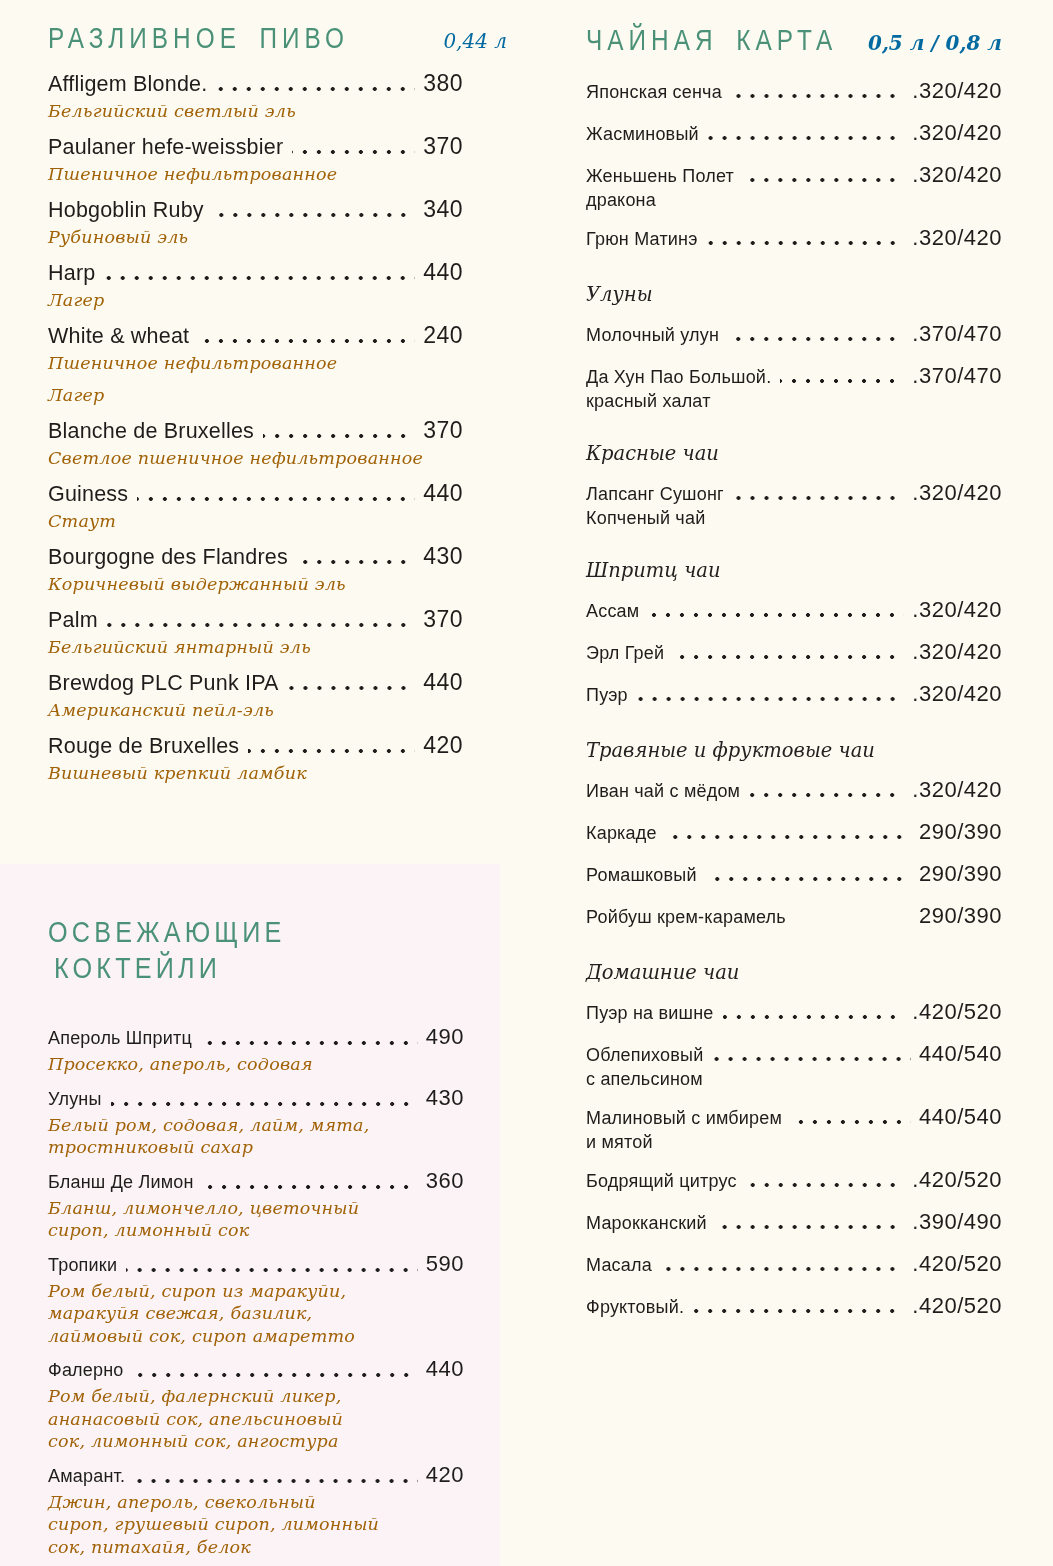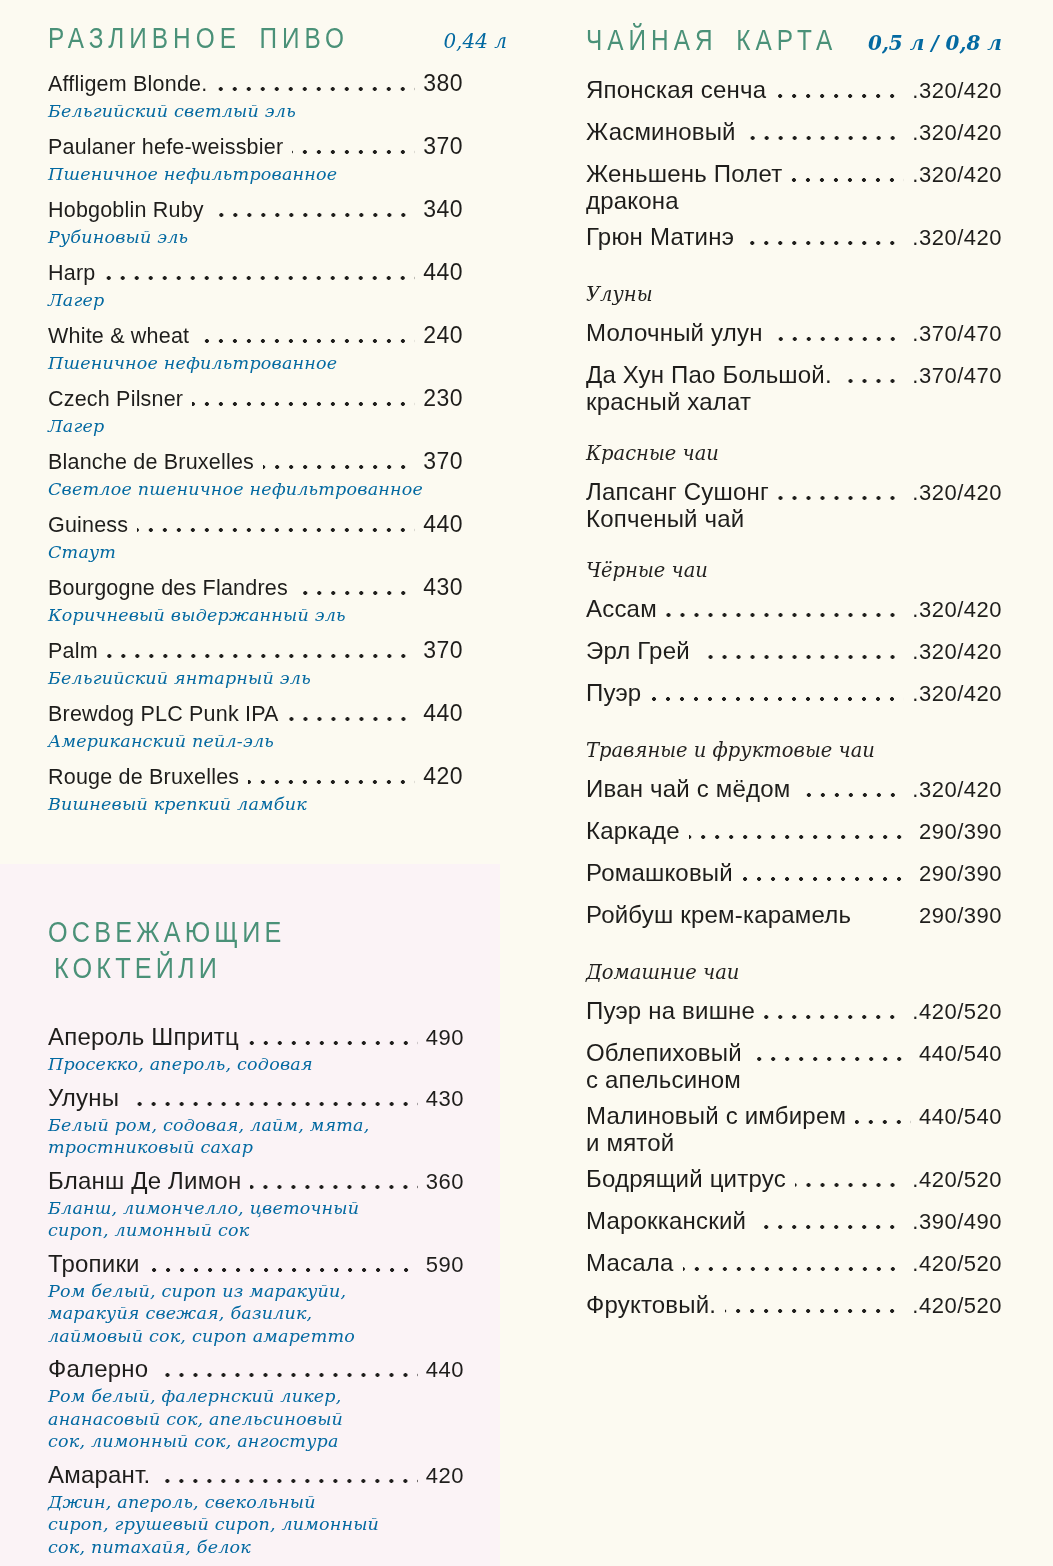--- a/index.html
+++ b/index.html
@@ -44,39 +44,39 @@
   }
   .c-title.second { padding-left:7px; }
   .cocktail-items { margin-top:36px; }
 
   .item { }
   .col-beer .item { margin-bottom:8px; }
   .cocktails-content .item { margin-bottom:7px; }
   .col-tea .item { margin-bottom:12px; }
 
   .row { display:flex; align-items:baseline; }
-  .nm { font-size:24px; line-height:30px; letter-spacing:.2px; white-space:nowrap; }
+  .nm { font-size:18px; line-height:30px; letter-spacing:.2px; white-space:nowrap; }
   .col-beer .nm { font-size:21.5px; }
   .col-tea .nm { line-height:28px; }
   .nm.cont { line-height:21px; white-space:normal; }
   .pr { font-size:22px; line-height:30px; white-space:nowrap; letter-spacing:.5px; }
   .col-beer .pr { font-size:23px; }
 
   .dots {
     flex:1 1 auto; min-width:10px; height:4px;
     align-self:flex-end; margin:0 8px 8px 9px;
     background-image:radial-gradient(circle at 2px 2px, #1e1d1b 1.7px, transparent 2.2px);
     background-size:14px 4px; background-repeat:repeat-x;
     background-position:right bottom;
   }
   .dots.none { background:none; }
 
   .desc {
     font-family:"DejaVu Serif", serif; font-style:italic;
-    font-size:17.5px; line-height:24px; color:#0369a1; letter-spacing:.2px;
+    font-size:17.5px; line-height:24px; color:#a16207; letter-spacing:.2px;
   }
   .cocktails-content .desc { line-height:22.5px; max-width:332px; }
 
   .group { margin-top:30px; }
   .group:first-child { margin-top:0; }
   .glabel {
     font-family:"DejaVu Serif", serif; font-style:italic;
     font-size:19.5px; line-height:24px; margin-bottom:12px; color:#232220;
   }
 </style>
@@ -123,25 +123,20 @@
       </div>
       <div class="item">
         <div class="row">
           <span class="nm">White &amp; wheat</span>
           <span class="dots"></span>
           <span class="pr">240</span>
         </div>
         <div class="desc">Пшеничное нефильтрованное</div>
       </div>
       <div class="item">
-        <div class="row">
-          <span class="nm">Czech Pilsner</span>
-          <span class="dots"></span>
-          <span class="pr">230</span>
-        </div>
         <div class="desc">Лагер</div>
       </div>
       <div class="item">
         <div class="row">
           <span class="nm">Blanche de Bruxelles</span>
           <span class="dots"></span>
           <span class="pr">370</span>
         </div>
         <div class="desc">Светлое пшеничное нефильтрованное</div>
       </div>
@@ -313,21 +308,21 @@
             <div class="row">
               <span class="nm">Лапсанг Сушонг</span>
               <span class="dots"></span>
               <span class="pr">.320/420</span>
             </div>
             <div class="nm cont">Копченый чай</div>
           </div>
         </div>
       </div>
       <div class="group">
-        <div class="glabel">Чёрные чаи</div>
+        <div class="glabel">Шпритц чаи</div>
         <div class="gitems">
           <div class="item">
             <div class="row">
               <span class="nm">Ассам</span>
               <span class="dots"></span>
               <span class="pr">.320/420</span>
             </div>
           </div>
           <div class="item">
             <div class="row">

